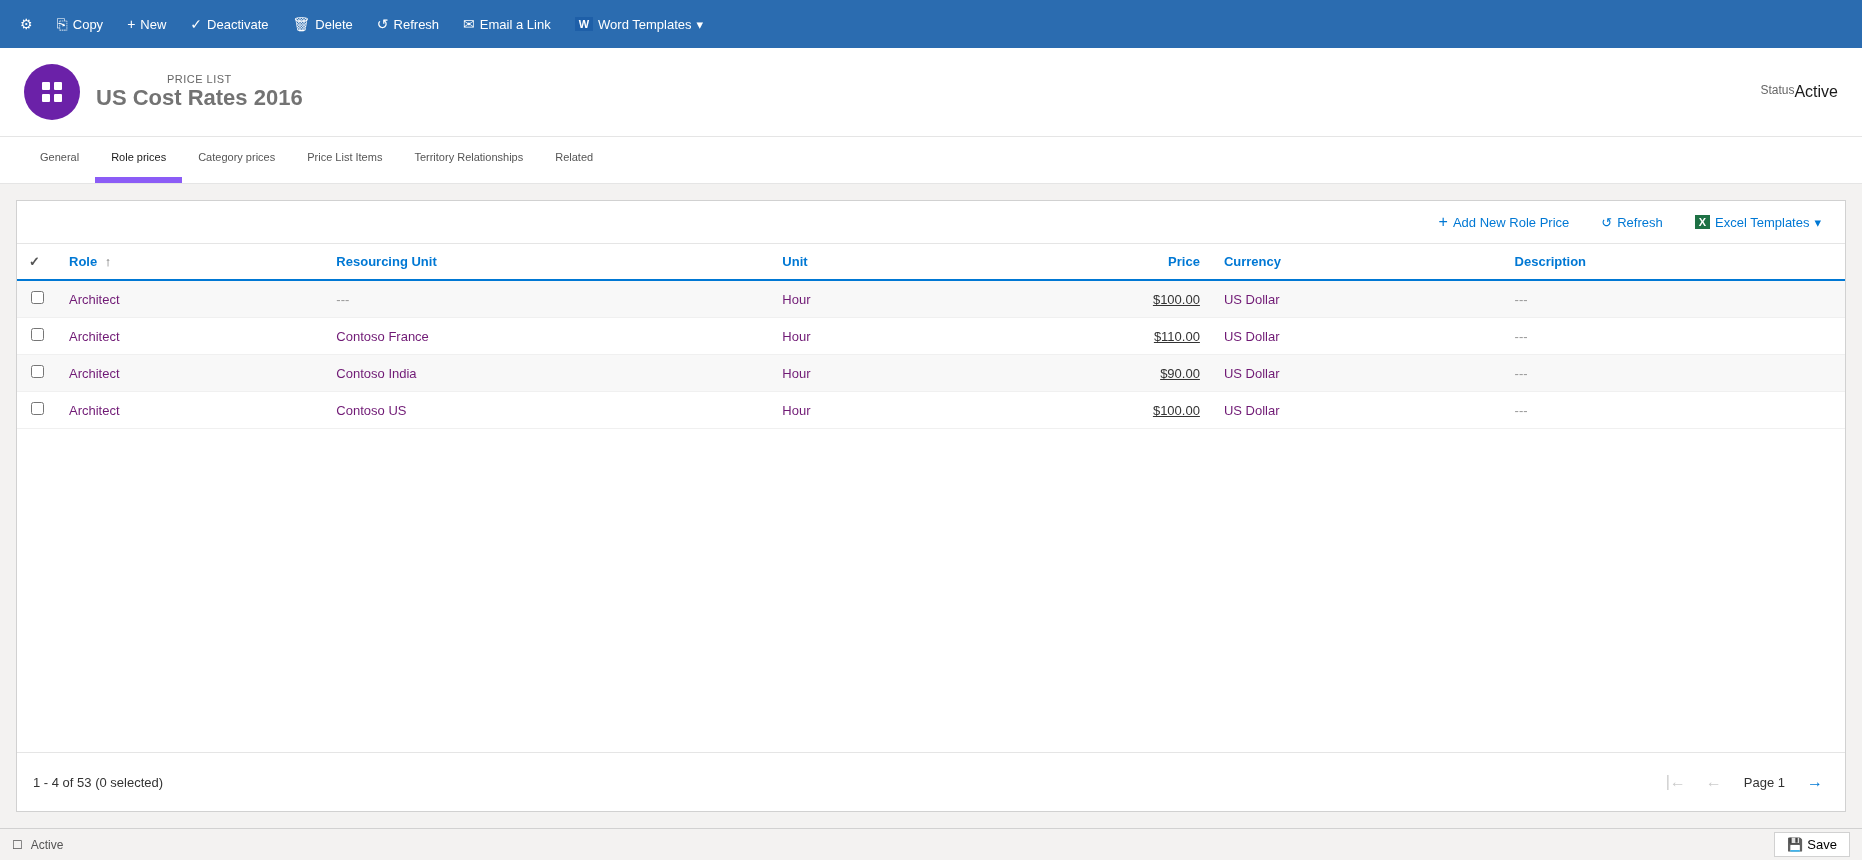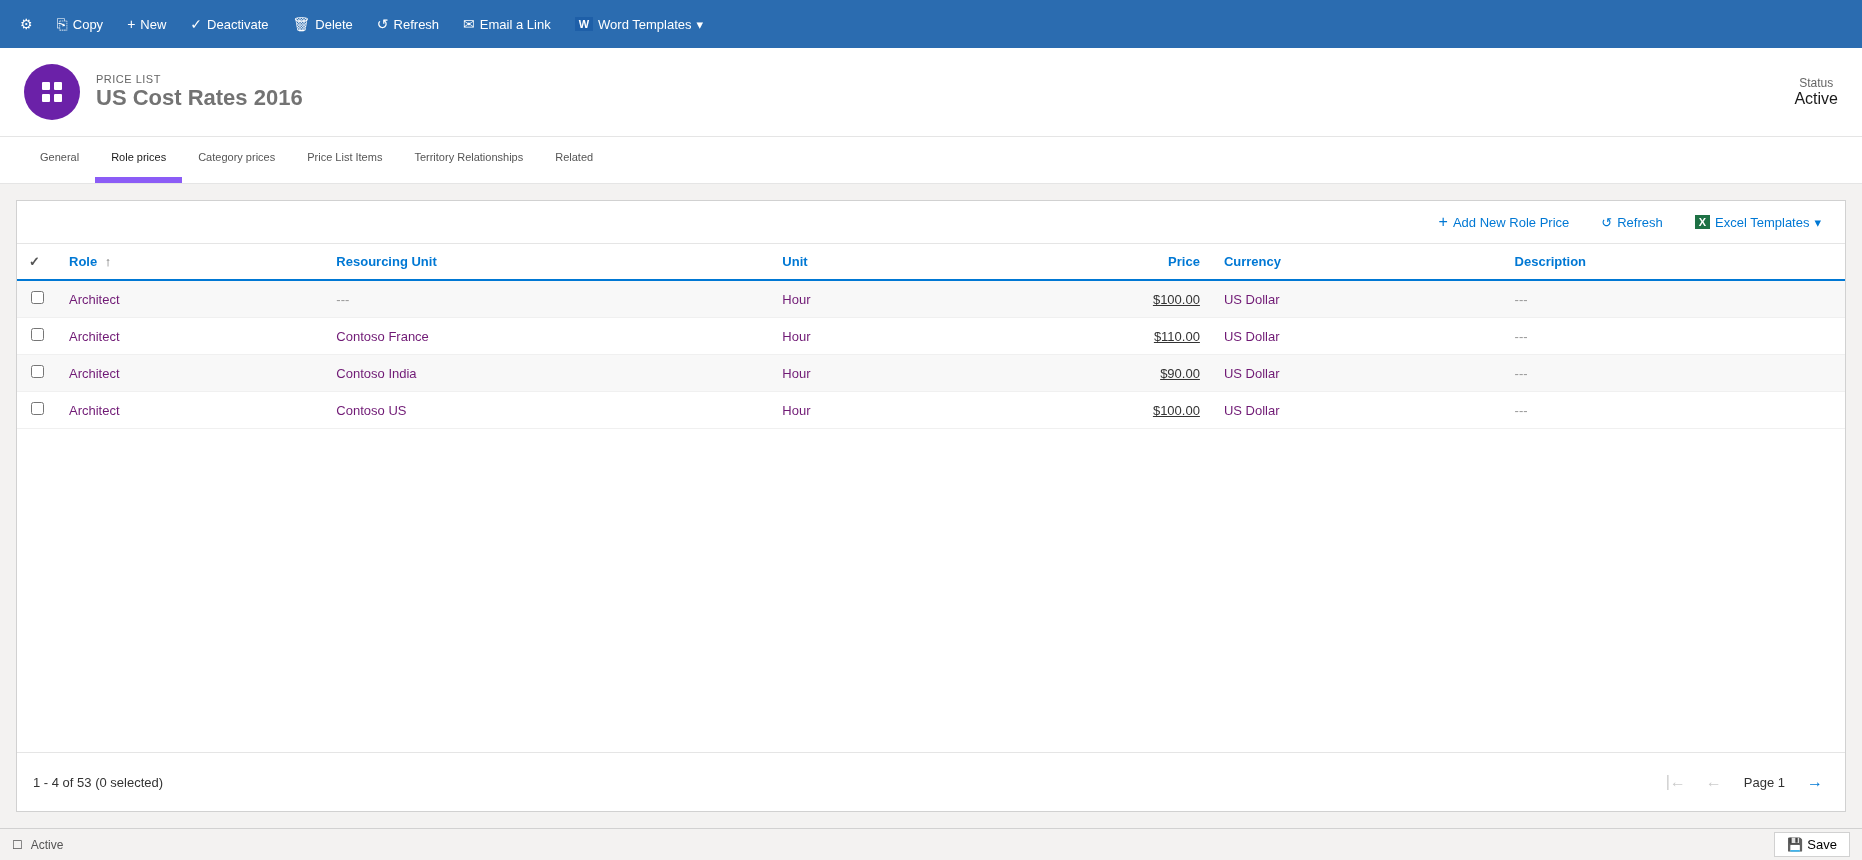--- a/index.html
+++ b/index.html
@@ -41,24 +41,24 @@
       flex-shrink: 0;
     }
     .header-left { display: flex; align-items: center; gap: 16px; }
     .avatar {
       width: 56px; height: 56px;
       background: #6b21a8;
       border-radius: 50%;
       display: flex; align-items: center; justify-content: center;
       color: white; font-size: 20px;
     }
-    .header-meta { display: flex; flex-direction: column; }
+    .header-meta { display: flex; flex-direction: column; text-align: center; }
     .header-label { font-size: 11px; color: #666; text-transform: uppercase; letter-spacing: 0.5px; }
     .header-title { font-size: 22px; font-weight: 600; color: #737373; }
-    .header-right { display: flex; flex-direction: column; align-items: center; }
+    .header-right { display: flex; flex-direction: row; align-items: flex-start; }
     .status-label { font-size: 12px; color: #666; }
     .status-value { font-size: 16px; color: #1a1a1a; }
 
     
     .tabs-section {
       background: white;
       padding: 0 24px;
       border-bottom: 1px solid #e5e5e5;
       flex-shrink: 0;
     }

